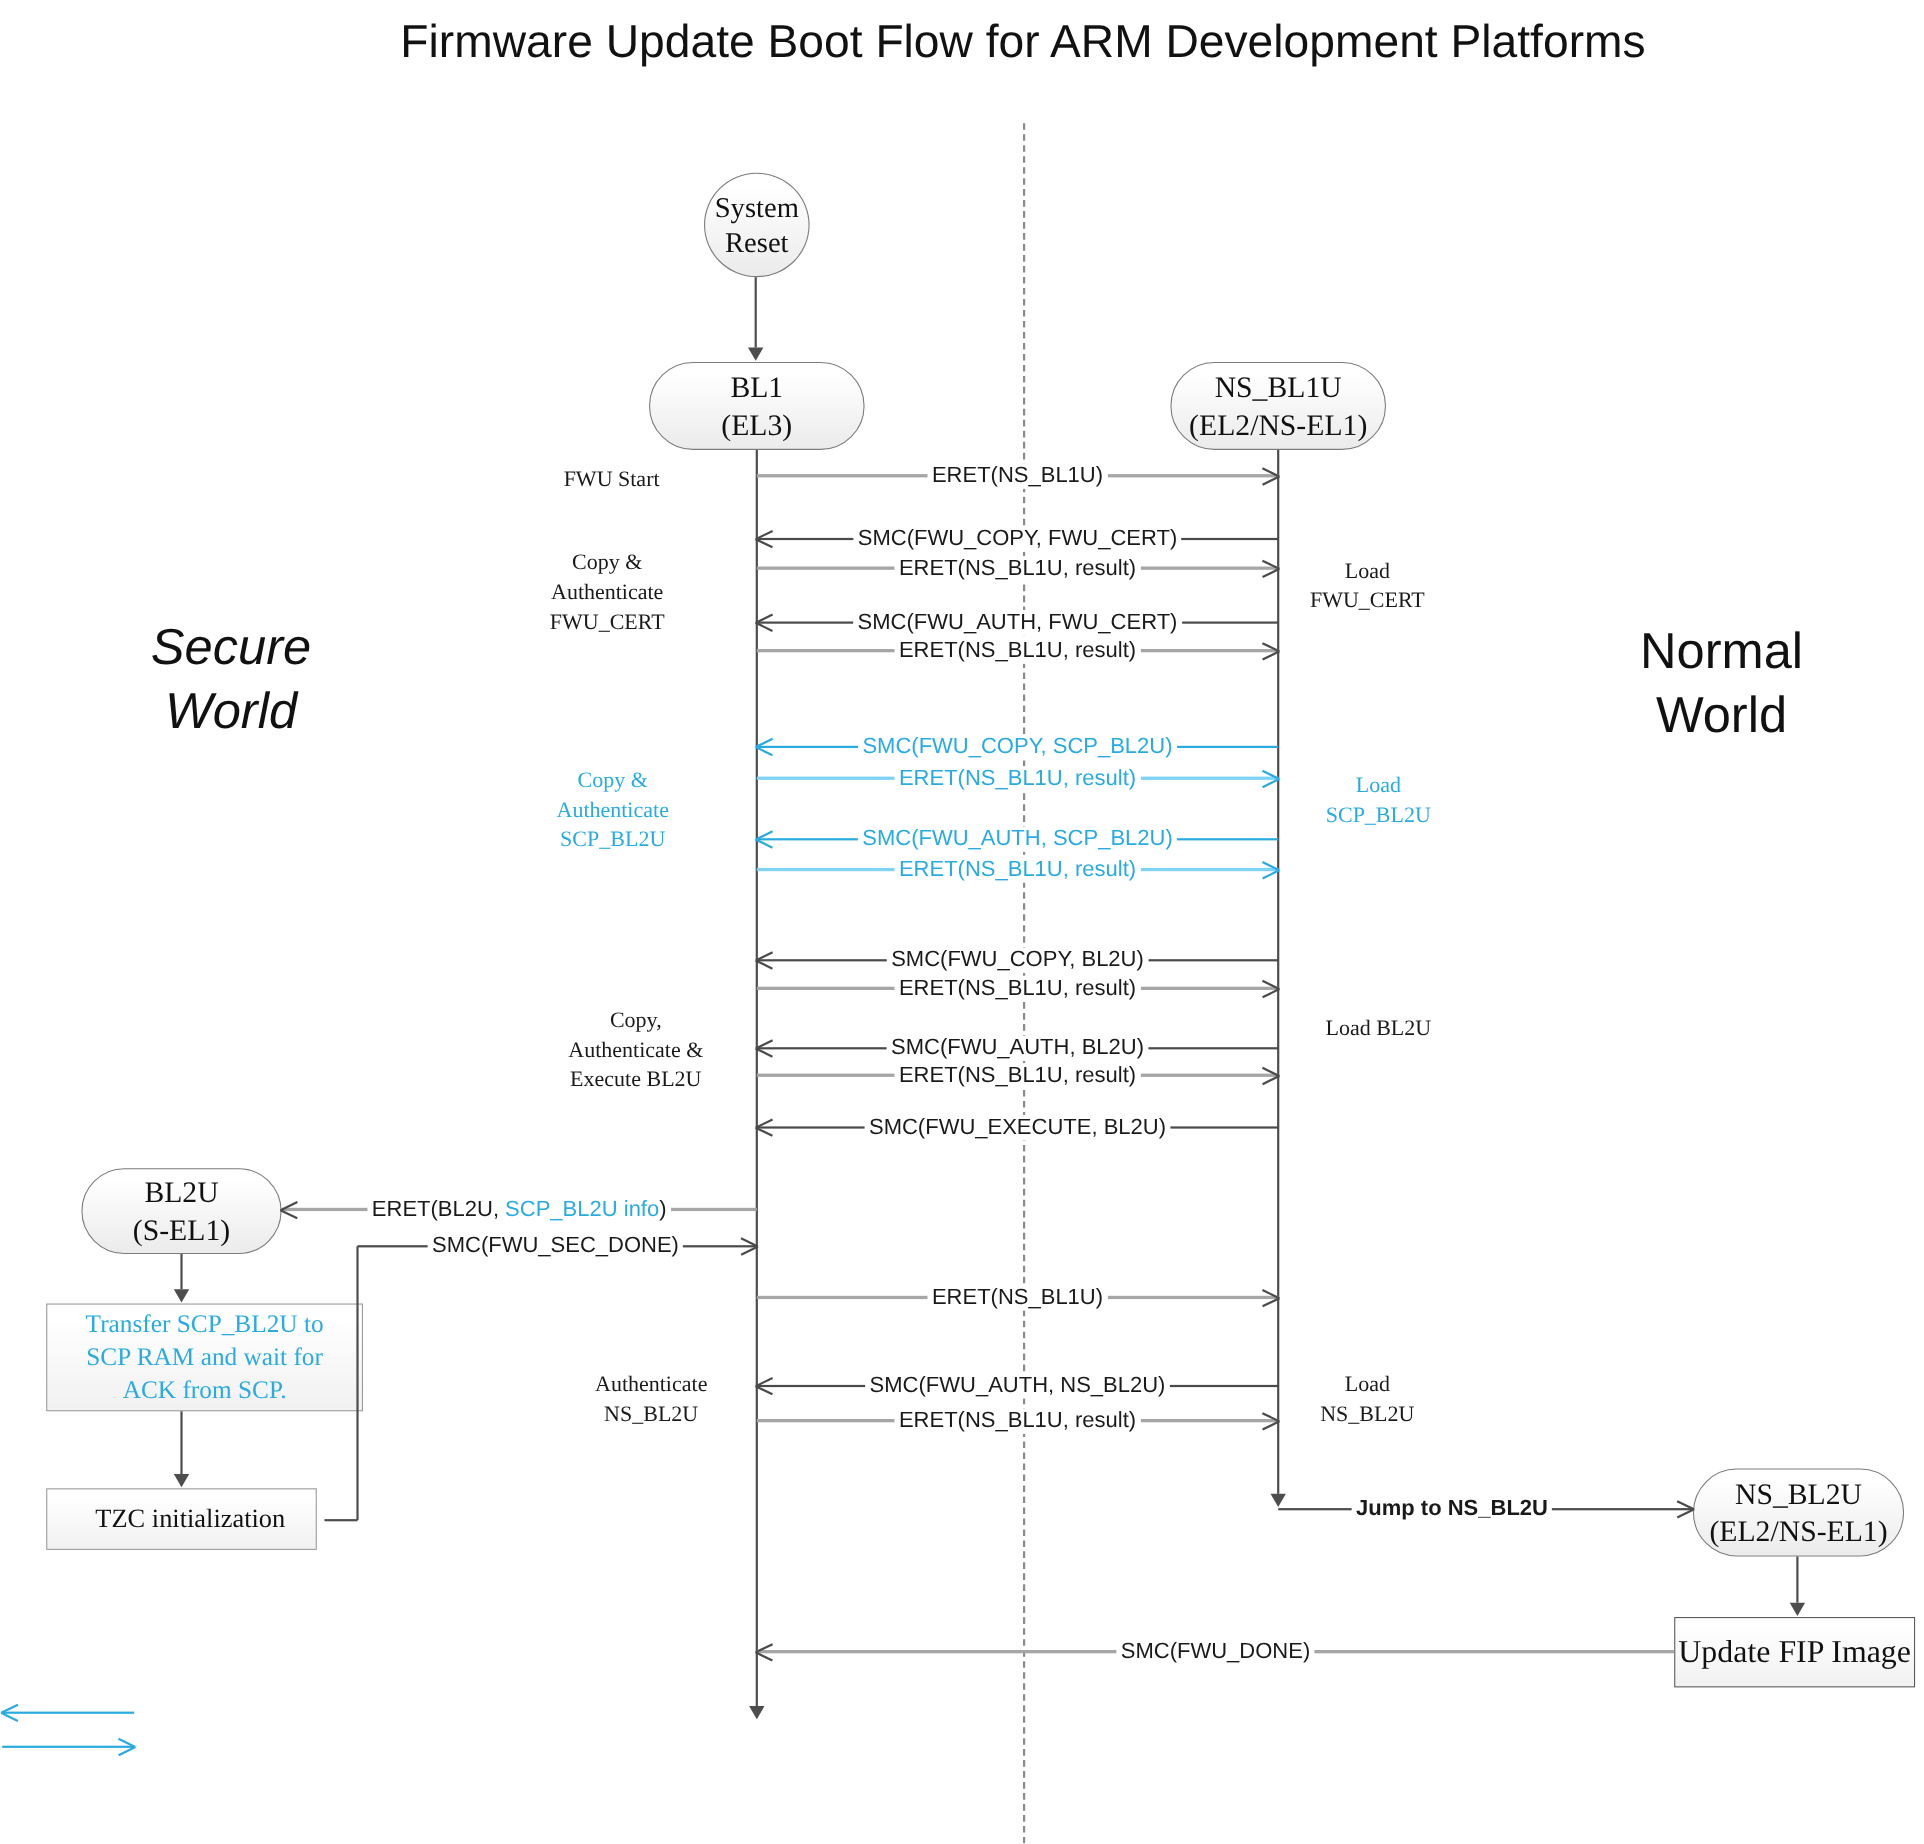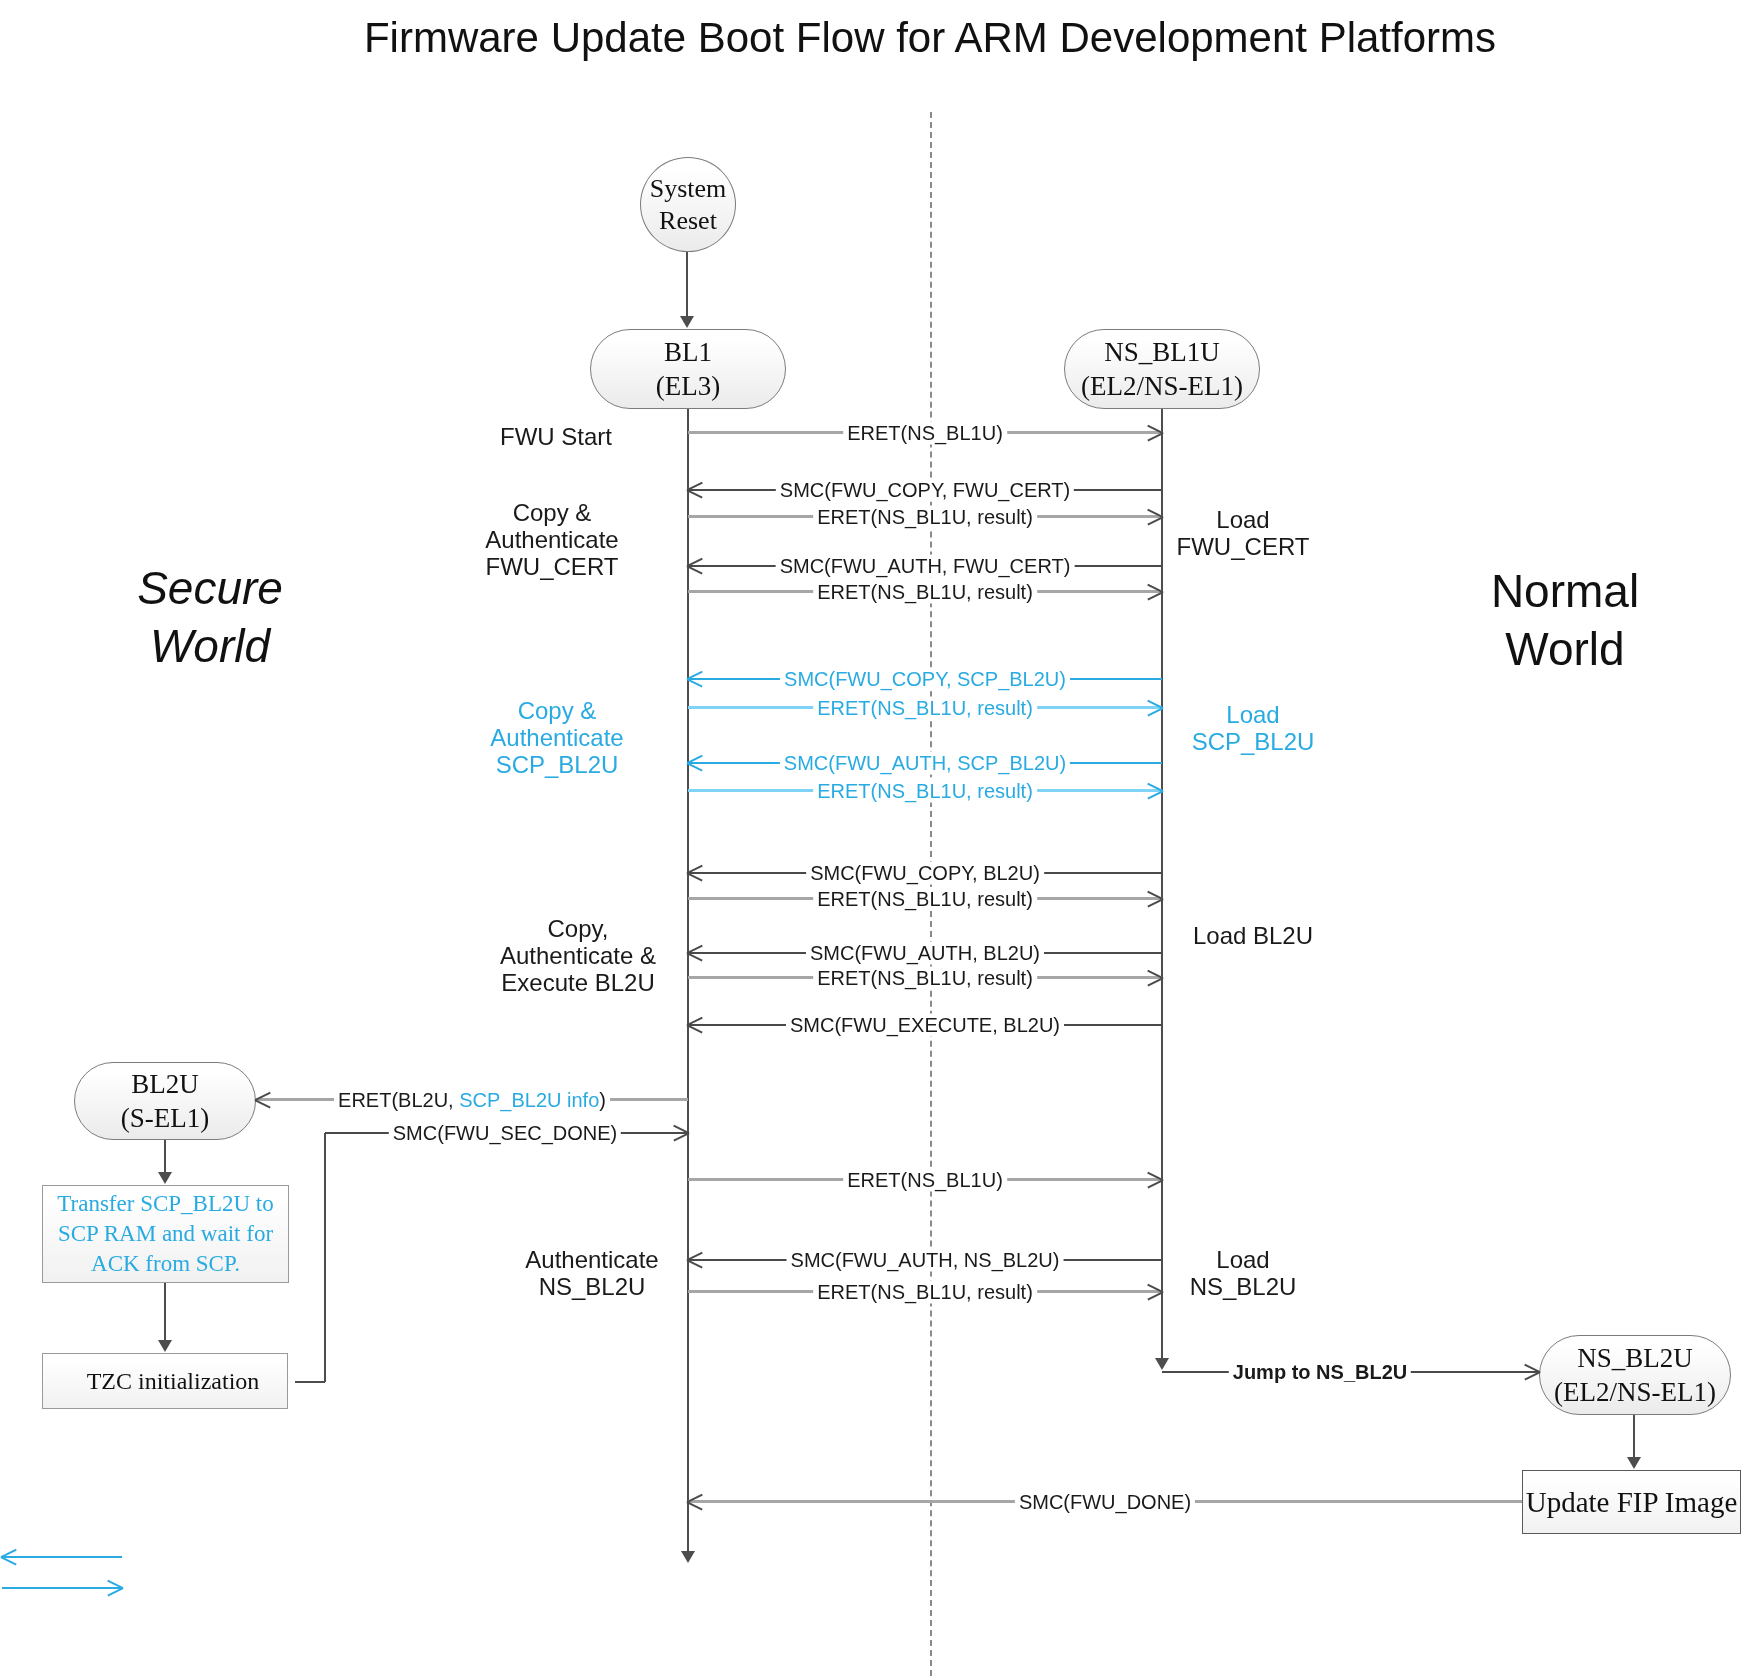--- a/index.html
+++ b/index.html
@@ -66,22 +66,23 @@
   
   .mlabel {
     position:absolute; transform:translate(-50%,-50%);
     background:#fff; padding:0 4px; font-size:20px; white-space:nowrap; color:#1a1a1a;
     z-index:5;
   }
   .mlabel .blue { color:#29abe2; }
   .mlabel.blue  { color:#29abe2; }
   .slabel {
     position:absolute; transform:translate(-50%,-50%);
-    text-align:center; font-size:24px; line-height:27px; color:#1a1a1a; white-space:nowrap;
+    text-align:center; font-size:20px; line-height:27px; color:#1a1a1a; white-space:nowrap;
     z-index:4;
+    font-family:Liberation Serif, serif;
   }
   .slabel.blue { color:#29abe2; }
 
   
   .divider { position:absolute; width:0; border-left:2px dashed #8a8a8a; }
 
   
   .legend-text {
     position:absolute; transform:translate(-50%,-50%); text-align:center;
     font-size:20px; line-height:29px; color:#29abe2; white-space:nowrap;
@@ -118,21 +119,21 @@
   <div class="node stadium" style="left:1064px; top:329px; width:196px; height:80px;">
     <div>NS_BL1U</div>
     <div>(EL2/NS-EL1)</div>
   </div>
 
   <div class="node stadium" style="left:74px; top:1062px; width:182px; height:78px;">
     <div>BL2U</div>
     <div>(S-EL1)</div>
   </div>
 
-  <div class="node rect" style="left:42px; top:1185px; width:247px; height:98px; font-size:23px; line-height:30px;">
+  <div class="node rect" style="left:42px; top:1185px; width:288px; height:98px; font-size:23px; line-height:30px;">
     <div class="blue-text">Transfer SCP_BL2U to</div>
     <div class="blue-text">SCP RAM and wait for</div>
     <div class="blue-text">ACK from SCP.</div>
   </div>
 
   <div class="node rect" style="left:42px; top:1353px; width:246px; height:56px; font-size:24px;padding-left:16px;">
     <div>TZC initialization</div>
   </div>
 
   <div class="node stadium" style="left:1539px; top:1335px; width:192px; height:80px;">

